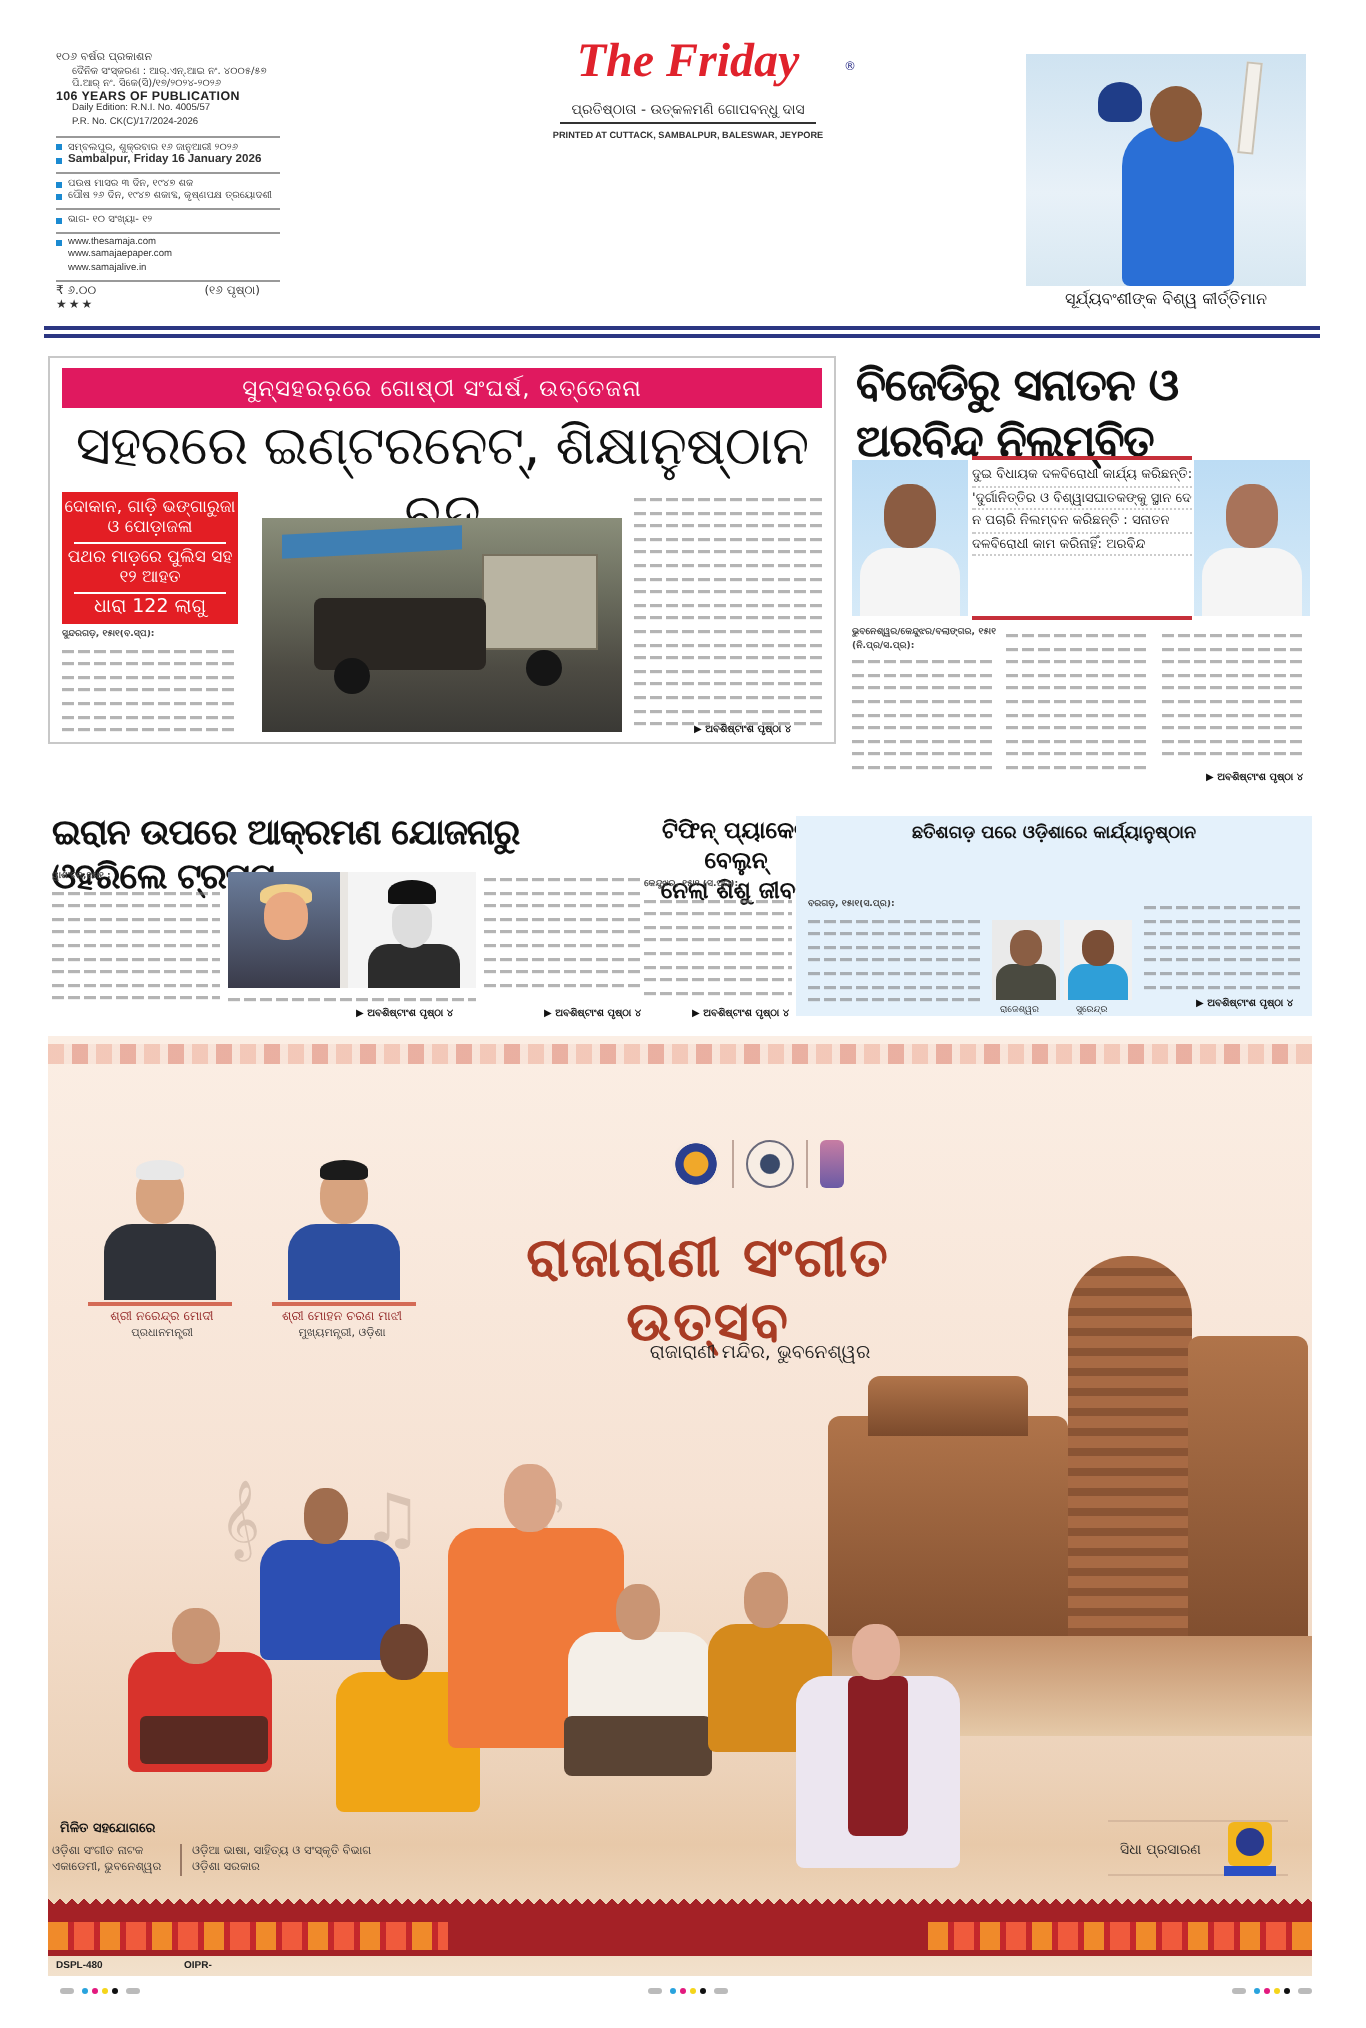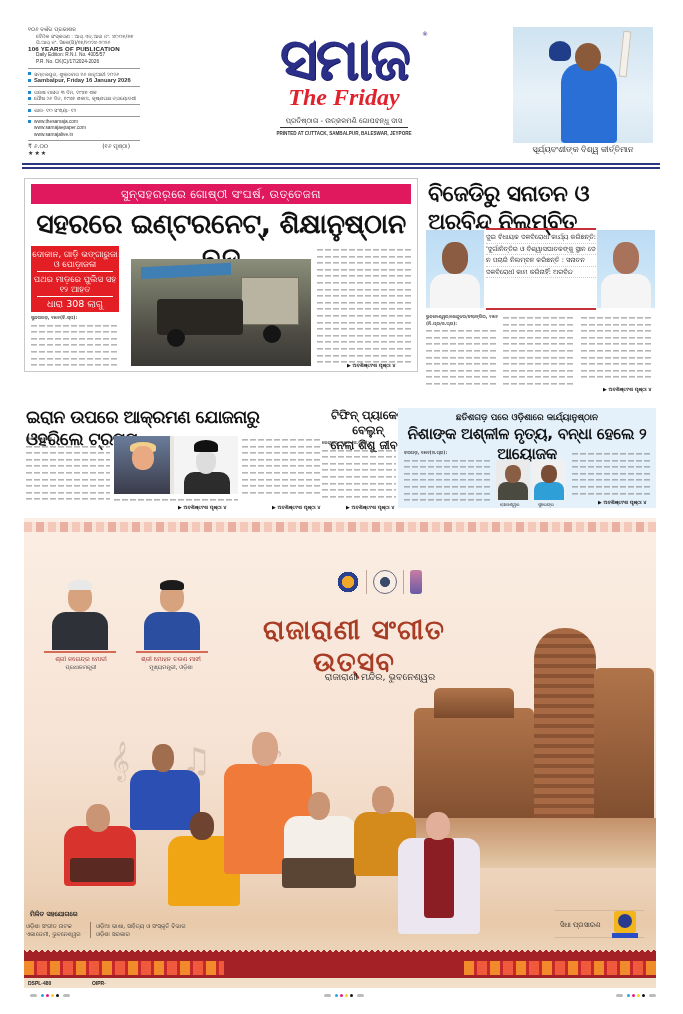--- a/index.html
+++ b/index.html
@@ -30,21 +30,21 @@
   .hero-photo .player-head { position: absolute; left: 62px; top: 16px; width: 26px; height: 28px; background: #8a5a3a; border-radius: 50%; }
   .hero-photo .helmet { position: absolute; left: 36px; top: 14px; width: 22px; height: 20px; background: #1f3d88; border-radius: 50% 50% 30% 30%; }
   .hero-photo .bat { position: absolute; left: 108px; top: 4px; width: 8px; height: 46px; background: #f3f0ea; transform: rotate(6deg); border: 1px solid #c9c2b5; }
   .hero-caption { left: 513px; top: 145px; width: 140px; font-size: 8px; text-align: center; color: #111; }
 
   .mast-rule { left: 22px; width: 638px; top: 163px; height: 6px; border-top: 2px solid #2b3682; border-bottom: 2px solid #2b3682; }
 
   
   .lead-box { left: 24px; top: 178px; width: 394px; height: 194px; border: 1px solid #c8c8c8; }
   .kicker-pink { position: absolute; left: 6px; top: 5px; width: 380px; height: 20px; background: #e0195f; color: #fff; font-size: 11.5px; text-align: center; line-height: 20px; letter-spacing: 0.5px; }
-  .lead-head { position: absolute; left: 6px; top: 28px; width: 380px; font-size: 27px; line-height: 34px; color: #111; text-align: center; letter-spacing: -0.5px; font-weight: bold; }
+  .lead-head { position: absolute; left: 6px; top: 28px; width: 380px; font-size: 27px; line-height: 34px; color: #111; text-align: center; letter-spacing: -0.5px; font-weight: normal; }
   .redbox { position: absolute; left: 6px; top: 67px; width: 88px; height: 66px; background: #e31e24; color: #fff; text-align: center; font-size: 8.5px; line-height: 10px; padding-top: 3px; }
   .redbox .sep { border-top: 1px solid #fff; margin: 2px 6px; }
   .col-text { position: absolute; font-size: 4.6px; line-height: 6.6px; color: #444; text-align: justify; overflow: hidden; }
   .col-text .lines span { display: block; height: 6.6px; background: repeating-linear-gradient(90deg,#777 0 6px, transparent 6px 8px); background-size: 100% 1.6px; background-repeat: no-repeat; background-position: 0 3px; opacity: .55; }
   .lead-photo { position: absolute; left: 106px; top: 80px; width: 180px; height: 107px; background: linear-gradient(180deg,#8a8e7a 0%,#6b6d5e 35%,#4d4b43 70%,#3a3935 100%); overflow: hidden; }
   .lead-photo .roof { position: absolute; left: 10px; top: 6px; width: 90px; height: 12px; background: #3f7fb3; transform: skewY(-3deg); }
   .lead-photo .truck-body { position: absolute; left: 110px; top: 18px; width: 58px; height: 48px; background: #b9b4a2; border: 1px solid #77705e; }
   .lead-photo .truck-cab { position: absolute; left: 26px; top: 40px; width: 86px; height: 36px; background: #2a2622; border-radius: 4px; }
   .lead-photo .wheel { position: absolute; width: 18px; height: 18px; background: #151515; border-radius: 50%; top: 70px; }
   .more-link { position: absolute; font-size: 5px; color: #111; font-weight: bold; }
@@ -163,21 +163,20 @@
   <div class="en" style="padding-left:6px;">www.samajalive.in</div>
   <div class="rule"></div>
   <div class="price">
     <span>₹ ୬.୦୦</span>
     <span style="margin-right:10px;">(୧୬ ପୃଷ୍ଠା)</span>
   </div>
   <div class="stars">★★★</div>
 </div>
 
 <div class="abs logo">
-  <div class="odia">ସମାଜ</div>
   <span class="reg">®</span>
   <div class="en">The Friday</div>
   <div class="tag">ପ୍ରତିଷ୍ଠାତା - ଉତ୍କଳମଣି ଗୋପବନ୍ଧୁ ଦାସ</div>
   <div class="printed">PRINTED AT CUTTACK, SAMBALPUR, BALESWAR, JEYPORE</div>
 </div>
 
 <div class="abs hero-photo">
   <div class="bat"></div>
   <div class="player-body"></div>
   <div class="player-head"></div>
@@ -189,21 +188,21 @@
 
 <div class="abs lead-box">
   <div class="kicker-pink">ସୁନ୍ସହରର଼ରେ ଗୋଷ୍ଠୀ ସଂଘର୍ଷ, ଉତ୍ତେଜନା</div>
   <div class="lead-head">ସହରରେ ଇଣ୍ଟରନେଟ୍, ଶିକ୍ଷାନୁଷ୍ଠାନ ବନ୍ଦ</div>
 
   <div class="redbox">
     <div>ଦୋକାନ, ଗାଡ଼ି ଭଙ୍ଗାରୁଜା ଓ ପୋଡ଼ାଜଳା</div>
     <div class="sep"></div>
     <div>ପଥର ମାଡ଼ରେ ପୁଲିସ ସହ ୧୨ ଆହତ</div>
     <div class="sep"></div>
-    <div style="font-size:9.5px;">ଧାରା 308 ଲାଗୁ</div>
+    <div style="font-size:9.5px;">ଧାରା 122 ଲାଗୁ</div>
   </div>
 
   <div class="col-text" style="left:6px; top:136px; width:88px; height:52px;">
     <b>ସୁନ୍ଦରଗଡ଼, ୧୫ା୧(ବି.ସ୍ପ): </b>
     <div class="lines">
         <span></span>
         <span></span>
         <span></span>
         <span></span>
         <span></span>
@@ -368,21 +367,20 @@
       <span></span>
       <span></span>
       <span></span>
       <span></span>
     </div>
 </div>
 <div class="abs more-link" style="left:346px; top:504px;">▶ ଅବଶିଷ୍ଟାଂଶ ପୃଷ୍ଠା ୪</div>
 
 <div class="abs cg-box">
   <div class="cg-kicker">ଛତିଶଗଡ଼ ପରେ ଓଡ଼ିଶାରେ କାର୍ଯ୍ୟାନୁଷ୍ଠାନ</div>
-  <div class="cg-head">ନିଶାଙ୍କ ଅଶ୍ଳୀଳ ନୃତ୍ୟ, ବନ୍ଧା ହେଲେ ୨ ଆୟୋଜକ</div>
   <div class="col-text" style="left:6px; top:42px; width:88px; height:54px;">
     <b>ବରଗଡ଼, ୧୫ା୧(ସ.ପ୍ର):</b>
     <div class="lines">
         <span></span>
         <span></span>
         <span></span>
         <span></span>
         <span></span>
         <span></span>
         <span></span>

